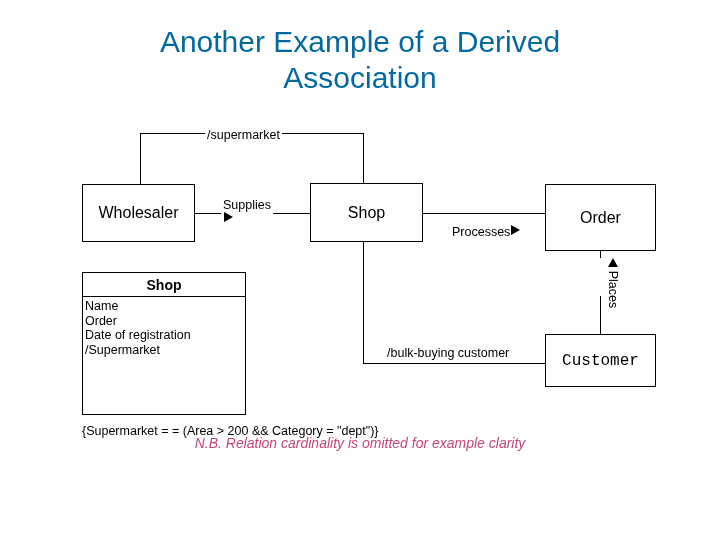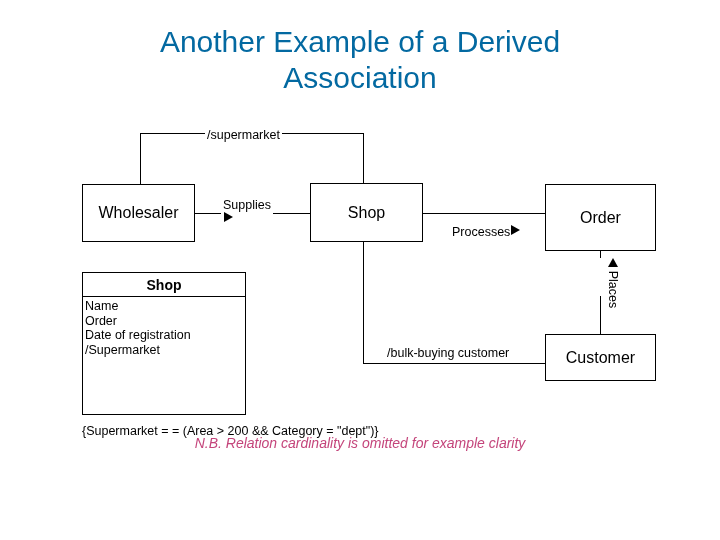--- a/index.html
+++ b/index.html
@@ -48,21 +48,21 @@
     justify-content: center;
     font-size: 16px;
     line-height: 18px;
     color: #000;
     z-index: 3;
   }
 
   .box-wholesaler { left: 82px;  top: 184px; width: 113px; height: 58px; }
   .box-shop       { left: 310px; top: 183px; width: 113px; height: 59px; }
   .box-order      { left: 545px; top: 184px; width: 111px; height: 67px; }
-  .box-customer   { left: 545px; top: 334px; width: 111px; height: 47px; }
+  .box-customer   { left: 545px; top: 334px; width: 111px; height: 53px; font-family: Liberation Mono, monospace; }
 
   
   .classbox {
     position: absolute;
     left: 82px;
     top: 272px;
     width: 164px;
     height: 143px;
     box-sizing: border-box;
     border: 1px solid #000;

